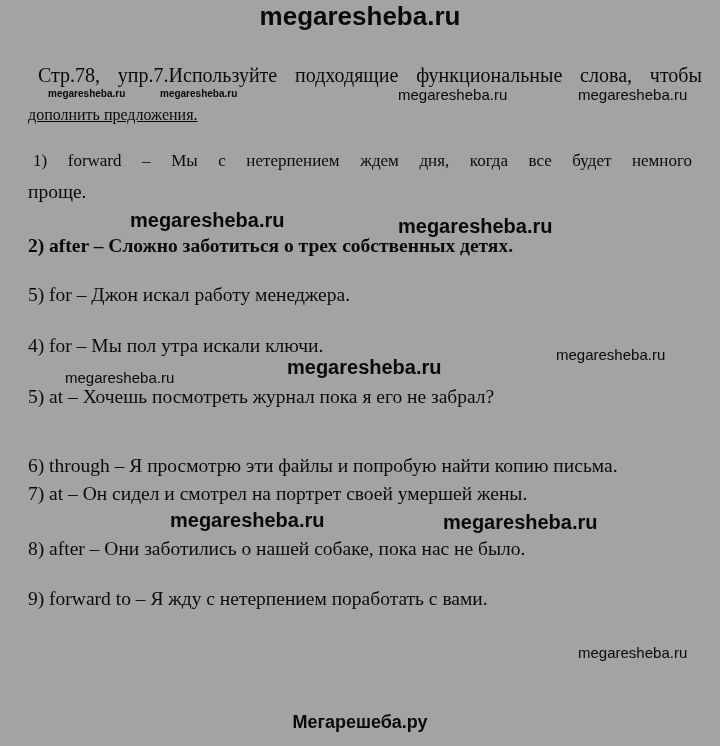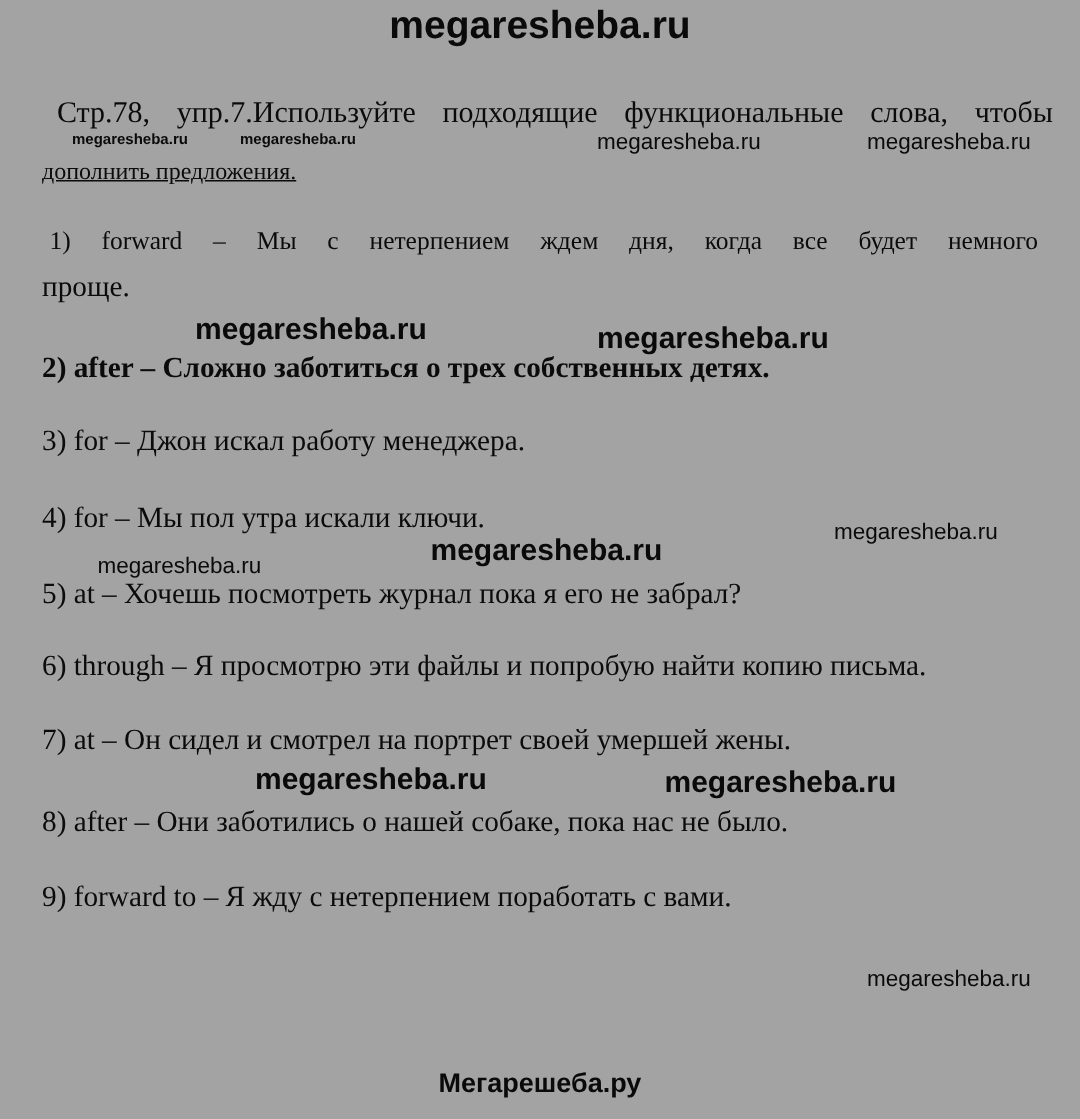--- a/index.html
+++ b/index.html
@@ -78,29 +78,29 @@
   <span class="wm wm-small" style="left:398px; top:86px;">megaresheba.ru</span>
   <span class="wm wm-small" style="left:578px; top:86px;">megaresheba.ru</span>
 
   <div class="answer-justified" style="top:149px;">1) forward – Мы с нетерпением ждем дня, когда все будет немного</div>
   <div class="answer" style="top:180px;">проще.</div>
 
   <span class="wm wm-bold" style="left:130px; top:209px;">megaresheba.ru</span>
   <span class="wm wm-bold" style="left:398px; top:215px;">megaresheba.ru</span>
 
   <div class="answer" style="top:234px;font-weight:bold;">2) after – Сложно заботиться о трех собственных детях.</div>
-  <div class="answer" style="top:283px;">3) for – Джон искал работу менеджера.</div>
+  <div class="answer" style="top:283px;">5) for – Джон искал работу менеджера.</div>
   <div class="answer" style="top:334px;">4) for – Мы пол утра искали ключи.</div>
 
   <span class="wm wm-small" style="left:556px; top:346px;">megaresheba.ru</span>
   <span class="wm wm-bold" style="left:287px; top:356px;">megaresheba.ru</span>
   <span class="wm wm-small" style="left:65px;  top:369px;">megaresheba.ru</span>
 
   <div class="answer" style="top:385px;">5) at – Хочешь посмотреть журнал пока я его не забрал?</div>
-  <div class="answer" style="top:433px;text-align:right;">6) through – Я просмотрю эти файлы и попробую найти копию письма.</div>
+  <div class="answer" style="top:454px;text-align:right;">6) through – Я просмотрю эти файлы и попробую найти копию письма.</div>
   <div class="answer" style="top:482px;">7) at – Он сидел и смотрел на портрет своей умершей жены.</div>
 
   <span class="wm wm-bold" style="left:170px; top:509px;">megaresheba.ru</span>
   <span class="wm wm-bold" style="left:443px; top:511px;">megaresheba.ru</span>
 
   <div class="answer" style="top:537px;">8) after – Они заботились о нашей собаке, пока нас не было.</div>
   <div class="answer" style="top:587px;">9) forward to – Я жду с нетерпением поработать с вами.</div>
 
   <span class="wm wm-small" style="left:578px; top:644px;">megaresheba.ru</span>
 

